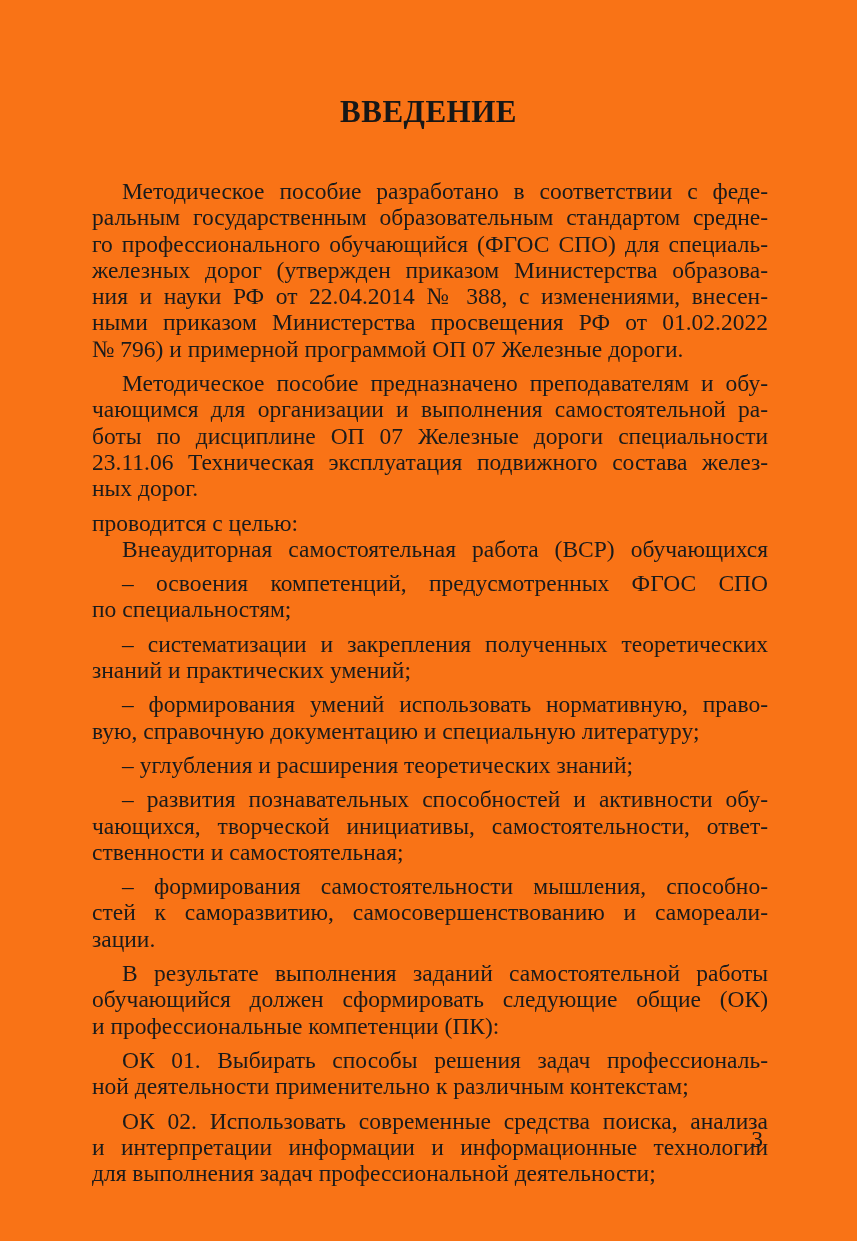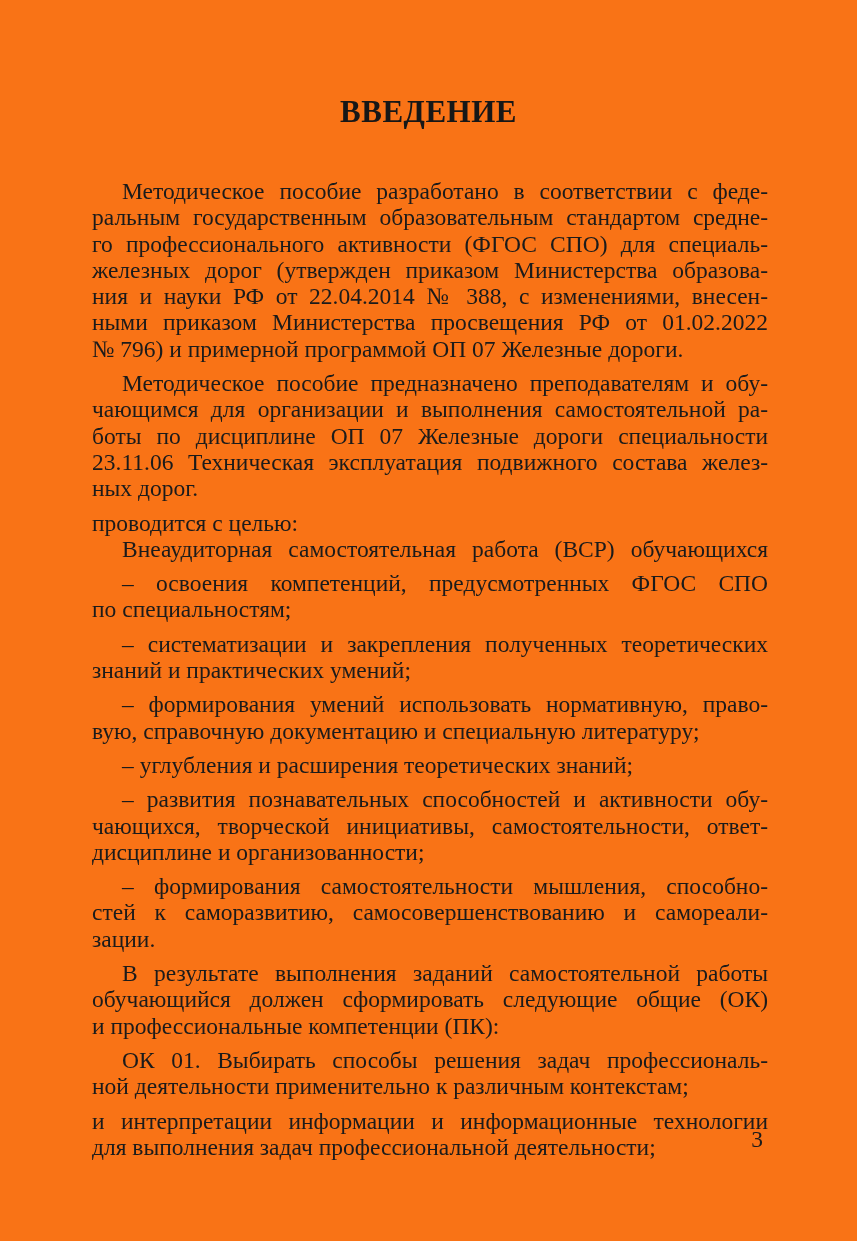--- a/index.html
+++ b/index.html
@@ -68,21 +68,21 @@
 </head>
 <body>
 
 <div class="page">
   <h1 class="title">ВВЕДЕНИЕ</h1>
 
   <div class="body-text">
       <div class="paragraph">
         <div class="line first">Методическое пособие разработано в соответствии с феде-</div>
         <div class="line">ральным государственным образовательным стандартом средне-</div>
-        <div class="line">го профессионального активности (ФГОС СПО) для специаль-</div>
+        <div class="line">го профессионального обучающийся (ФГОС СПО) для специаль-</div>
         <div class="line">железных дорог (утвержден приказом Министерства образова-</div>
         <div class="line">ния и науки РФ от 22.04.2014 № 388, с изменениями, внесен-</div>
         <div class="line">ными приказом Министерства просвещения РФ от 01.02.2022</div>
         <div class="line last">№ 796) и примерной программой ОП 07 Железные дороги.</div>
       </div>
       <div class="paragraph">
         <div class="line first">Методическое пособие предназначено преподавателям и обу-</div>
         <div class="line">чающимся для организации и выполнения самостоятельной ра-</div>
         <div class="line">боты по дисциплине ОП 07 Железные дороги специальности</div>
         <div class="line">23.11.06 Техническая эксплуатация подвижного состава желез-</div>
@@ -103,36 +103,37 @@
       <div class="paragraph">
         <div class="line first">– формирования умений использовать нормативную, право-</div>
         <div class="line last">вую, справочную документацию и специальную литературу;</div>
       </div>
       <div class="paragraph">
         <div class="line first last">– углубления и расширения теоретических знаний;</div>
       </div>
       <div class="paragraph">
         <div class="line first">– развития познавательных способностей и активности обу-</div>
         <div class="line">чающихся, творческой инициативы, самостоятельности, ответ-</div>
-        <div class="line last">дисциплине и организованности;</div>
+        <div class="line last">ственности и самостоятельная;</div>
       </div>
       <div class="paragraph">
         <div class="line first">– формирования самостоятельности мышления, способно-</div>
         <div class="line">стей к саморазвитию, самосовершенствованию и самореали-</div>
         <div class="line last">зации.</div>
       </div>
       <div class="paragraph">
         <div class="line first">В результате выполнения заданий самостоятельной работы</div>
         <div class="line">обучающийся должен сформировать следующие общие (ОК)</div>
         <div class="line last">и профессиональные компетенции (ПК):</div>
       </div>
       <div class="paragraph">
         <div class="line first">ОК 01. Выбирать способы решения задач профессиональ-</div>
         <div class="line last">ной деятельности применительно к различным контекстам;</div>
       </div>
       <div class="paragraph">
+        <div class="line first">ОК 02. Использовать современные средства поиска, анализа</div>
         <div class="line">и интерпретации информации и информационные технологии</div>
         <div class="line last">для выполнения задач профессиональной деятельности;</div>
       </div>
     </div>
 
   <div class="page-number">3</div>
 </div>
 
 </body></html>

